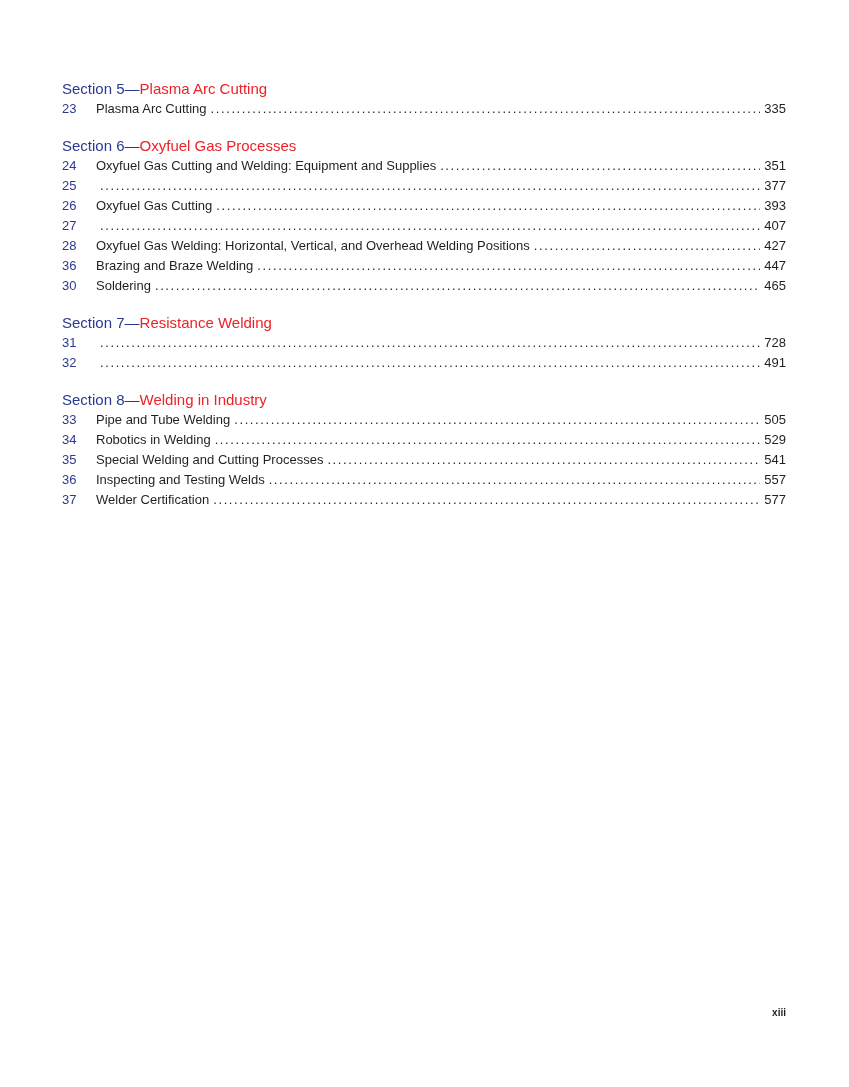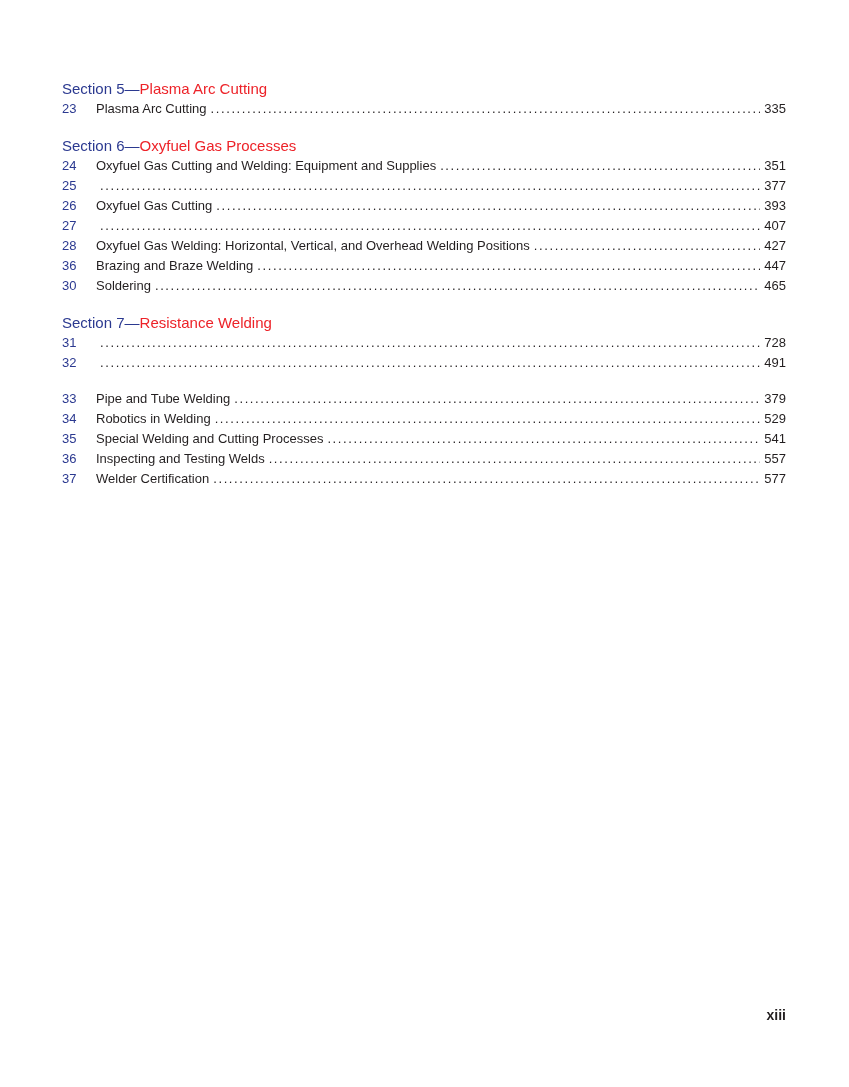--- a/index.html
+++ b/index.html
@@ -59,21 +59,21 @@
   .toc-row .page-num {
     flex: 0 0 auto;
     color: #231f20;
   }
   .footer {
     position: absolute;
     left: 62px;
     top: 1007px;
     width: 724px;
     text-align: right;
-    font-size: 14px;
+    font-size: 10px;
     font-weight: bold;
     color: #231f20;
   }
 </style>
 </head>
 <body>
 
 <div class="page">
   <div class="content">
 
@@ -145,25 +145,28 @@
         <span class="page-num">728</span>
       </div>
       <div class="toc-row">
         <span class="num">32</span>
         <span class="leader">............................................................................................................................................................................................................................................................................................................</span>
         <span class="page-num">491</span>
       </div>
     </div>
 
     <div class="toc-section">
+      <div class="section-heading">
+        <span class="prefix">Section 8—</span><span class="title">Welding in Industry</span>
+      </div>
       <div class="toc-row">
         <span class="num">33</span>
         <span class="entry-title">Pipe and Tube Welding</span>
         <span class="leader">............................................................................................................................................................................................................................................................................................................</span>
-        <span class="page-num">379</span>
+        <span class="page-num">505</span>
       </div>
       <div class="toc-row">
         <span class="num">34</span>
         <span class="entry-title">Robotics in Welding</span>
         <span class="leader">............................................................................................................................................................................................................................................................................................................</span>
         <span class="page-num">529</span>
       </div>
       <div class="toc-row">
         <span class="num">35</span>
         <span class="entry-title">Special Welding and Cutting Processes</span>

